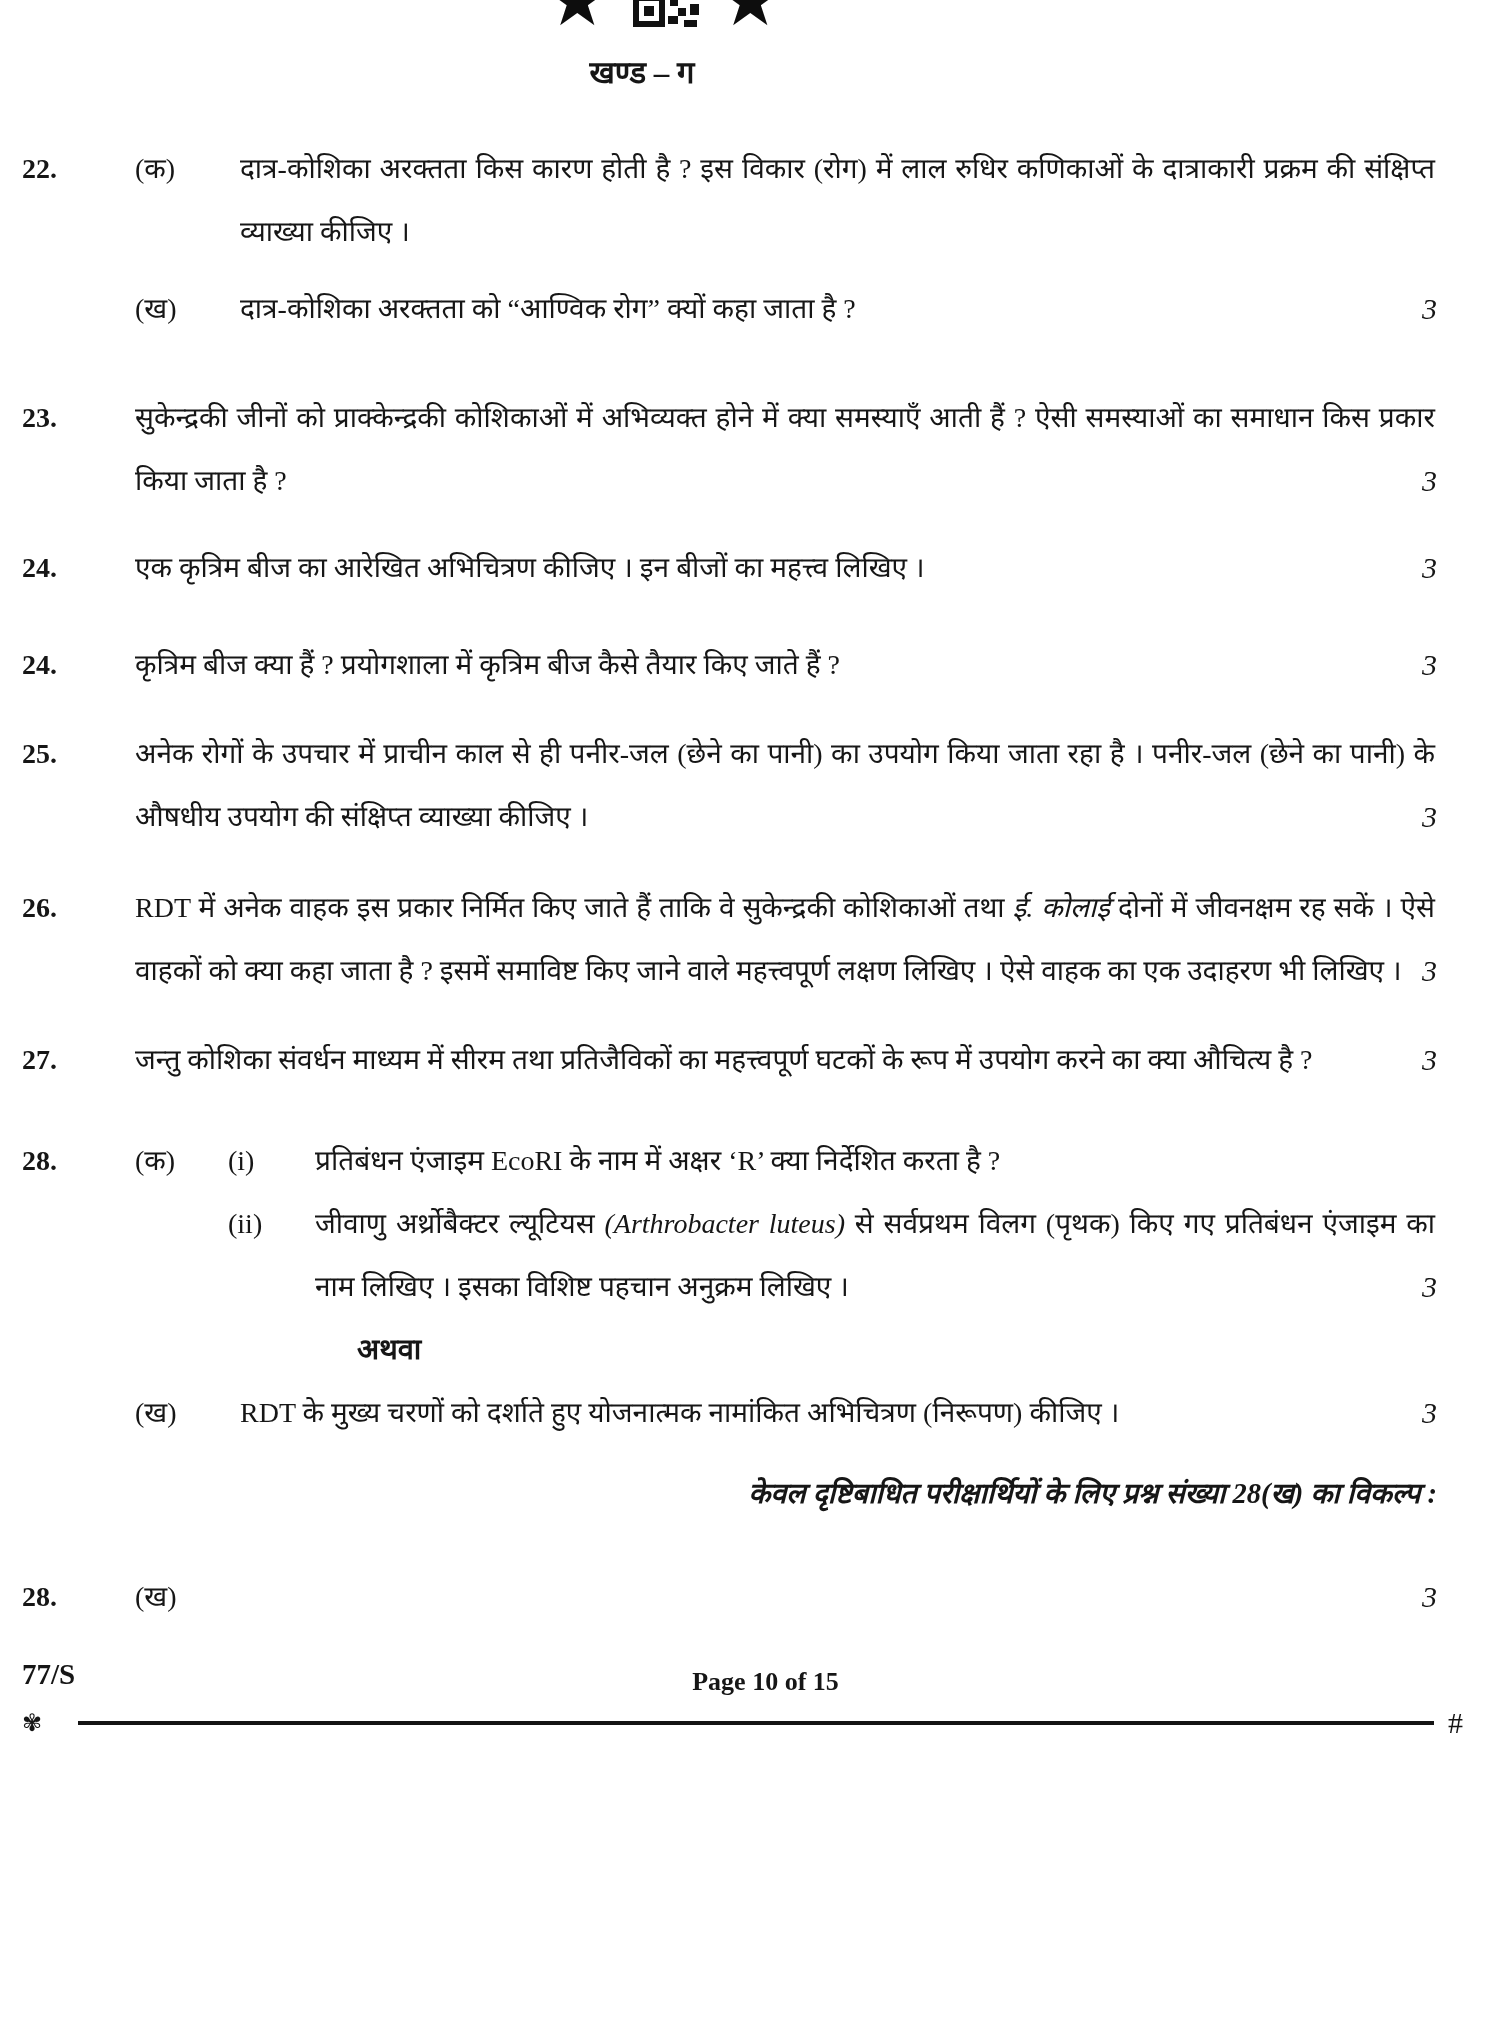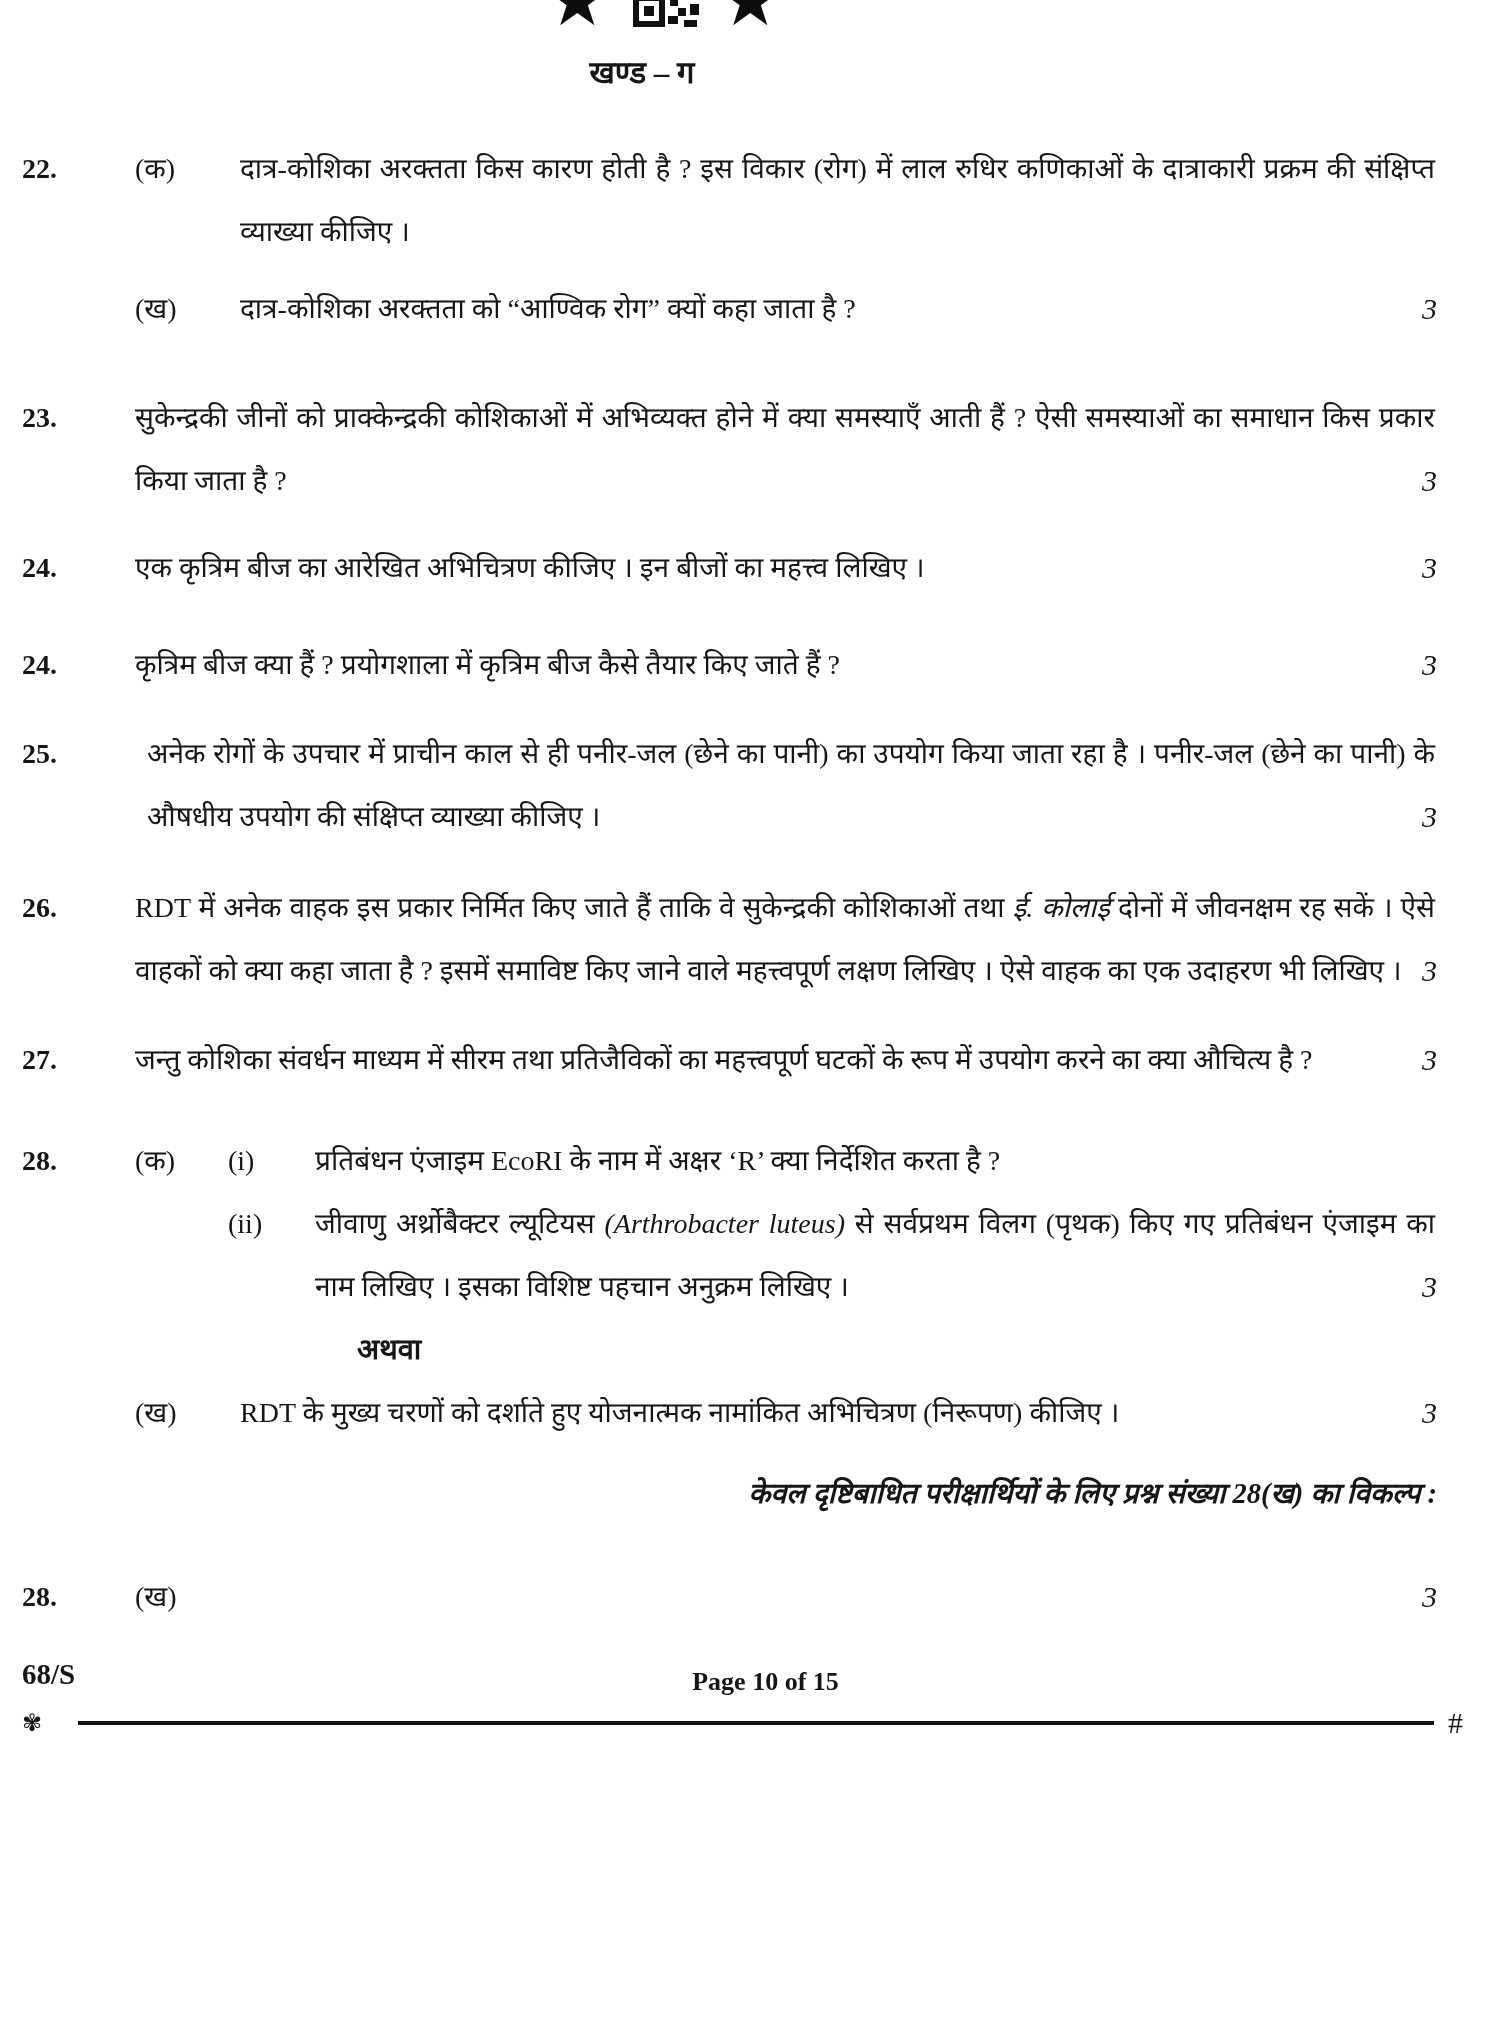--- a/index.html
+++ b/index.html
@@ -51,21 +51,21 @@
     margin-left:335px;
     font-weight:bold;font-size:29px;line-height:63px;
   }
   
   .m-q22a{margin-top:42px;}
   .m-q22b{margin-top:14px;}
   .m-q23{margin-top:46px;}
   .m-q24{margin-top:24px;}
   .m-note24{margin-top:28px;}
   .m-q24alt{margin-top:34px;}
-  .m-q25{margin-top:26px;gap:12px;}
+  .m-q25{margin-top:26px;}
   .m-q26{margin-top:28px;}
   .m-q27{margin-top:26px;}
   .m-q28i{margin-top:38px;}
   .m-q28ii{margin-top:0;}
   .m-or{margin-top:0;}
   .m-q28b{margin-top:0;}
   .m-note28{margin-top:18px;text-align:right;}
   .m-q28alt{margin-top:40px;}
   
   .footer{margin-top:22px;position:relative;}
@@ -178,21 +178,21 @@
   <div class="note m-note28">केवल दृष्टिबाधित परीक्षार्थियों के लिए प्रश्न संख्या 28(ख) का विकल्प :</div>
 
   <div class="qrow cols3 m-q28alt">
     <span class="qnum">28.</span>
     <span class="qlabel">(ख)</span>
     <span class="marks">3</span>
   </div>
 
   <div class="footer">
     <div class="footer-top">
-      <span class="footer-code">68/S</span>
+      <span class="footer-code">77/S</span>
       <span class="footer-page">Page 10 of 15</span>
     </div>
     <div class="footer-rule-row">
       <span class="footer-ornament">✾</span>
       <div class="footer-rule"></div>
       <span class="footer-hash">#</span>
     </div>
   </div>
 
 </div>

